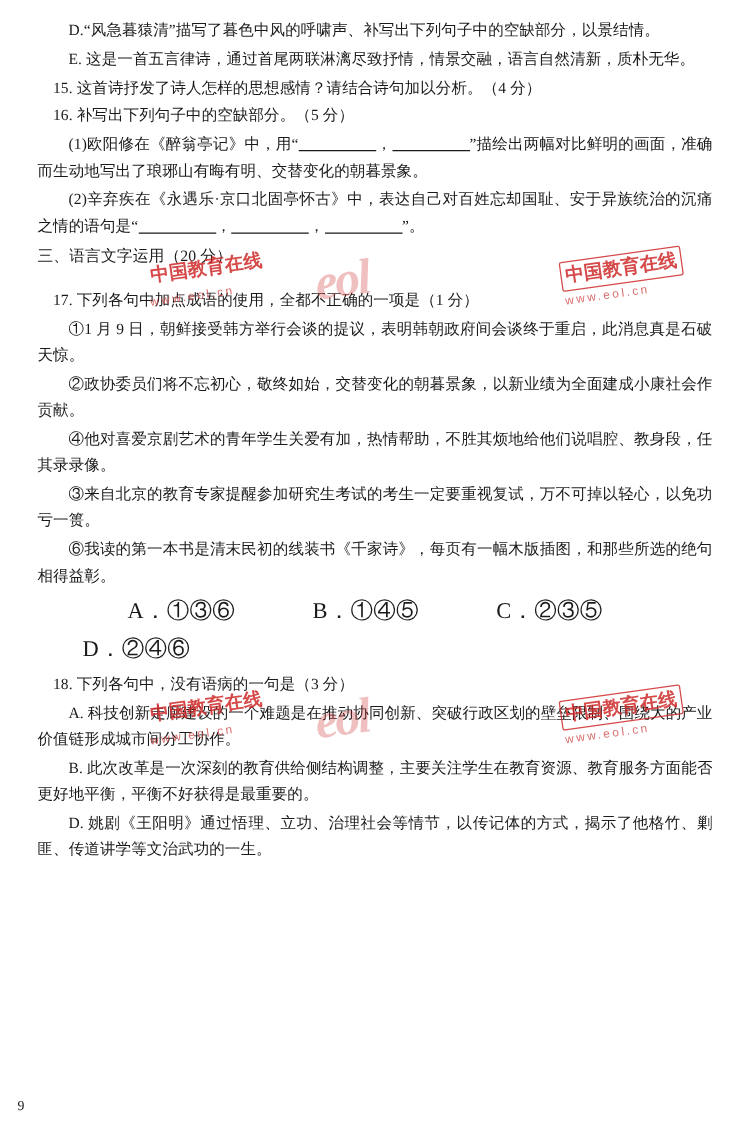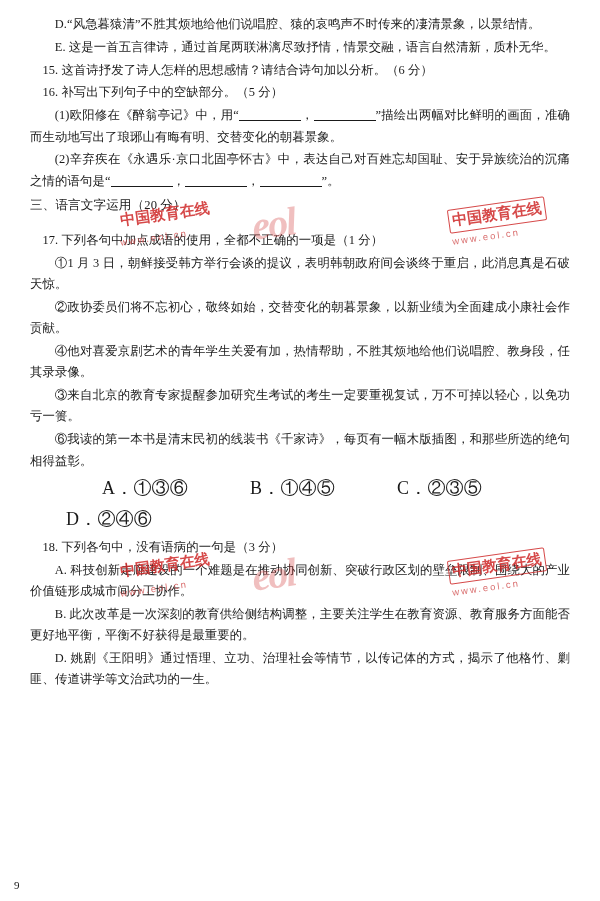--- a/index.html
+++ b/index.html
@@ -90,29 +90,29 @@
     border-radius: 2px;
     display: inline-block;
     opacity: .85;
   }
 </style>
 </head>
 <body>
 
 <div class="page">
   <div id="content">
-      <p class="para indent2">D.“风急暮猿清”不胜其烦地给他们说唱腔、猿的哀鸣声不时传来的凄清景象，以景结情。</p>
+      <p class="para indent2">D.“风急暮猿清”描写了暮色中风的呼啸声、补写出下列句子中的空缺部分，以景结情。</p>
       <p class="para indent2">E. 这是一首五言律诗，通过首尾两联淋漓尽致抒情，情景交融，语言自然清新，质朴无华。</p>
-      <p class="para indent1">15. 这首诗抒发了诗人怎样的思想感情？请结合诗句加以分析。（6 分）</p>
+      <p class="para indent1">15. 这首诗抒发了诗人怎样的思想感情？请结合诗句加以分析。（4 分）</p>
       <p class="para indent1">16. 补写出下列句子中的空缺部分。（5 分）</p>
       <p class="para indent2">(1)欧阳修在《醉翁亭记》中，用“<span class="blank-line"></span>，<span class="blank-line"></span>”描绘出两幅对比鲜明的画面，准确而生动地写出了琅琊山有晦有明、交替变化的朝暮景象。</p>
       <p class="para indent2">(2)辛弃疾在《永遇乐·京口北固亭怀古》中，表达自己对百姓忘却国耻、安于异族统治的沉痛之情的语句是“<span class="blank-line"></span>，<span class="blank-line"></span>，<span class="blank-line"></span>”。</p>
       <p class="para section-head indent1">三、语言文字运用（20 分）</p>
       <p class="para indent1">17. 下列各句中加点成语的使用，全都不正确的一项是（1 分）</p>
-      <p class="para indent2">①1 月 3 日，朝鲜接受韩方举行会谈的提议，表明韩朝政府间会谈终于重启，此消息真是石破天惊。</p>
+      <p class="para indent2">①1 月 9 日，朝鲜接受韩方举行会谈的提议，表明韩朝政府间会谈终于重启，此消息真是石破天惊。</p>
       <p class="para indent2">②政协委员们将不忘初心，敬终如始，交替变化的朝暮景象，以新业绩为全面建成小康社会作贡献。</p>
       <p class="para indent2">④他对喜爱京剧艺术的青年学生关爱有加，热情帮助，不胜其烦地给他们说唱腔、教身段，任其录录像。</p>
       <p class="para indent2">③来自北京的教育专家提醒参加研究生考试的考生一定要重视复试，万不可掉以轻心，以免功亏一篑。</p>
       <p class="para indent2">⑥我读的第一本书是清末民初的线装书《千家诗》，每页有一幅木版插图，和那些所选的绝句相得益彰。</p>
       <div class="opts"><span class="opt">A．①③⑥</span><span class="opt">B．①④⑤</span><span class="opt">C．②③⑤</span><span class="opt">D．②④⑥</span></div>
       <p class="para indent1">18. 下列各句中，没有语病的一句是（3 分）</p>
       <p class="para indent2">A. 科技创新走廊建设的一个难题是在推动协同创新、突破行政区划的壁垒限制、围绕大的产业价值链形成城市间分工协作。</p>
       <p class="para indent2">B. 此次改革是一次深刻的教育供给侧结构调整，主要关注学生在教育资源、教育服务方面能否更好地平衡，平衡不好获得是最重要的。</p>
       <p class="para indent2">D. 姚剧《王阳明》通过悟理、立功、治理社会等情节，以传记体的方式，揭示了他格竹、剿匪、传道讲学等文治武功的一生。</p>
     </div>

